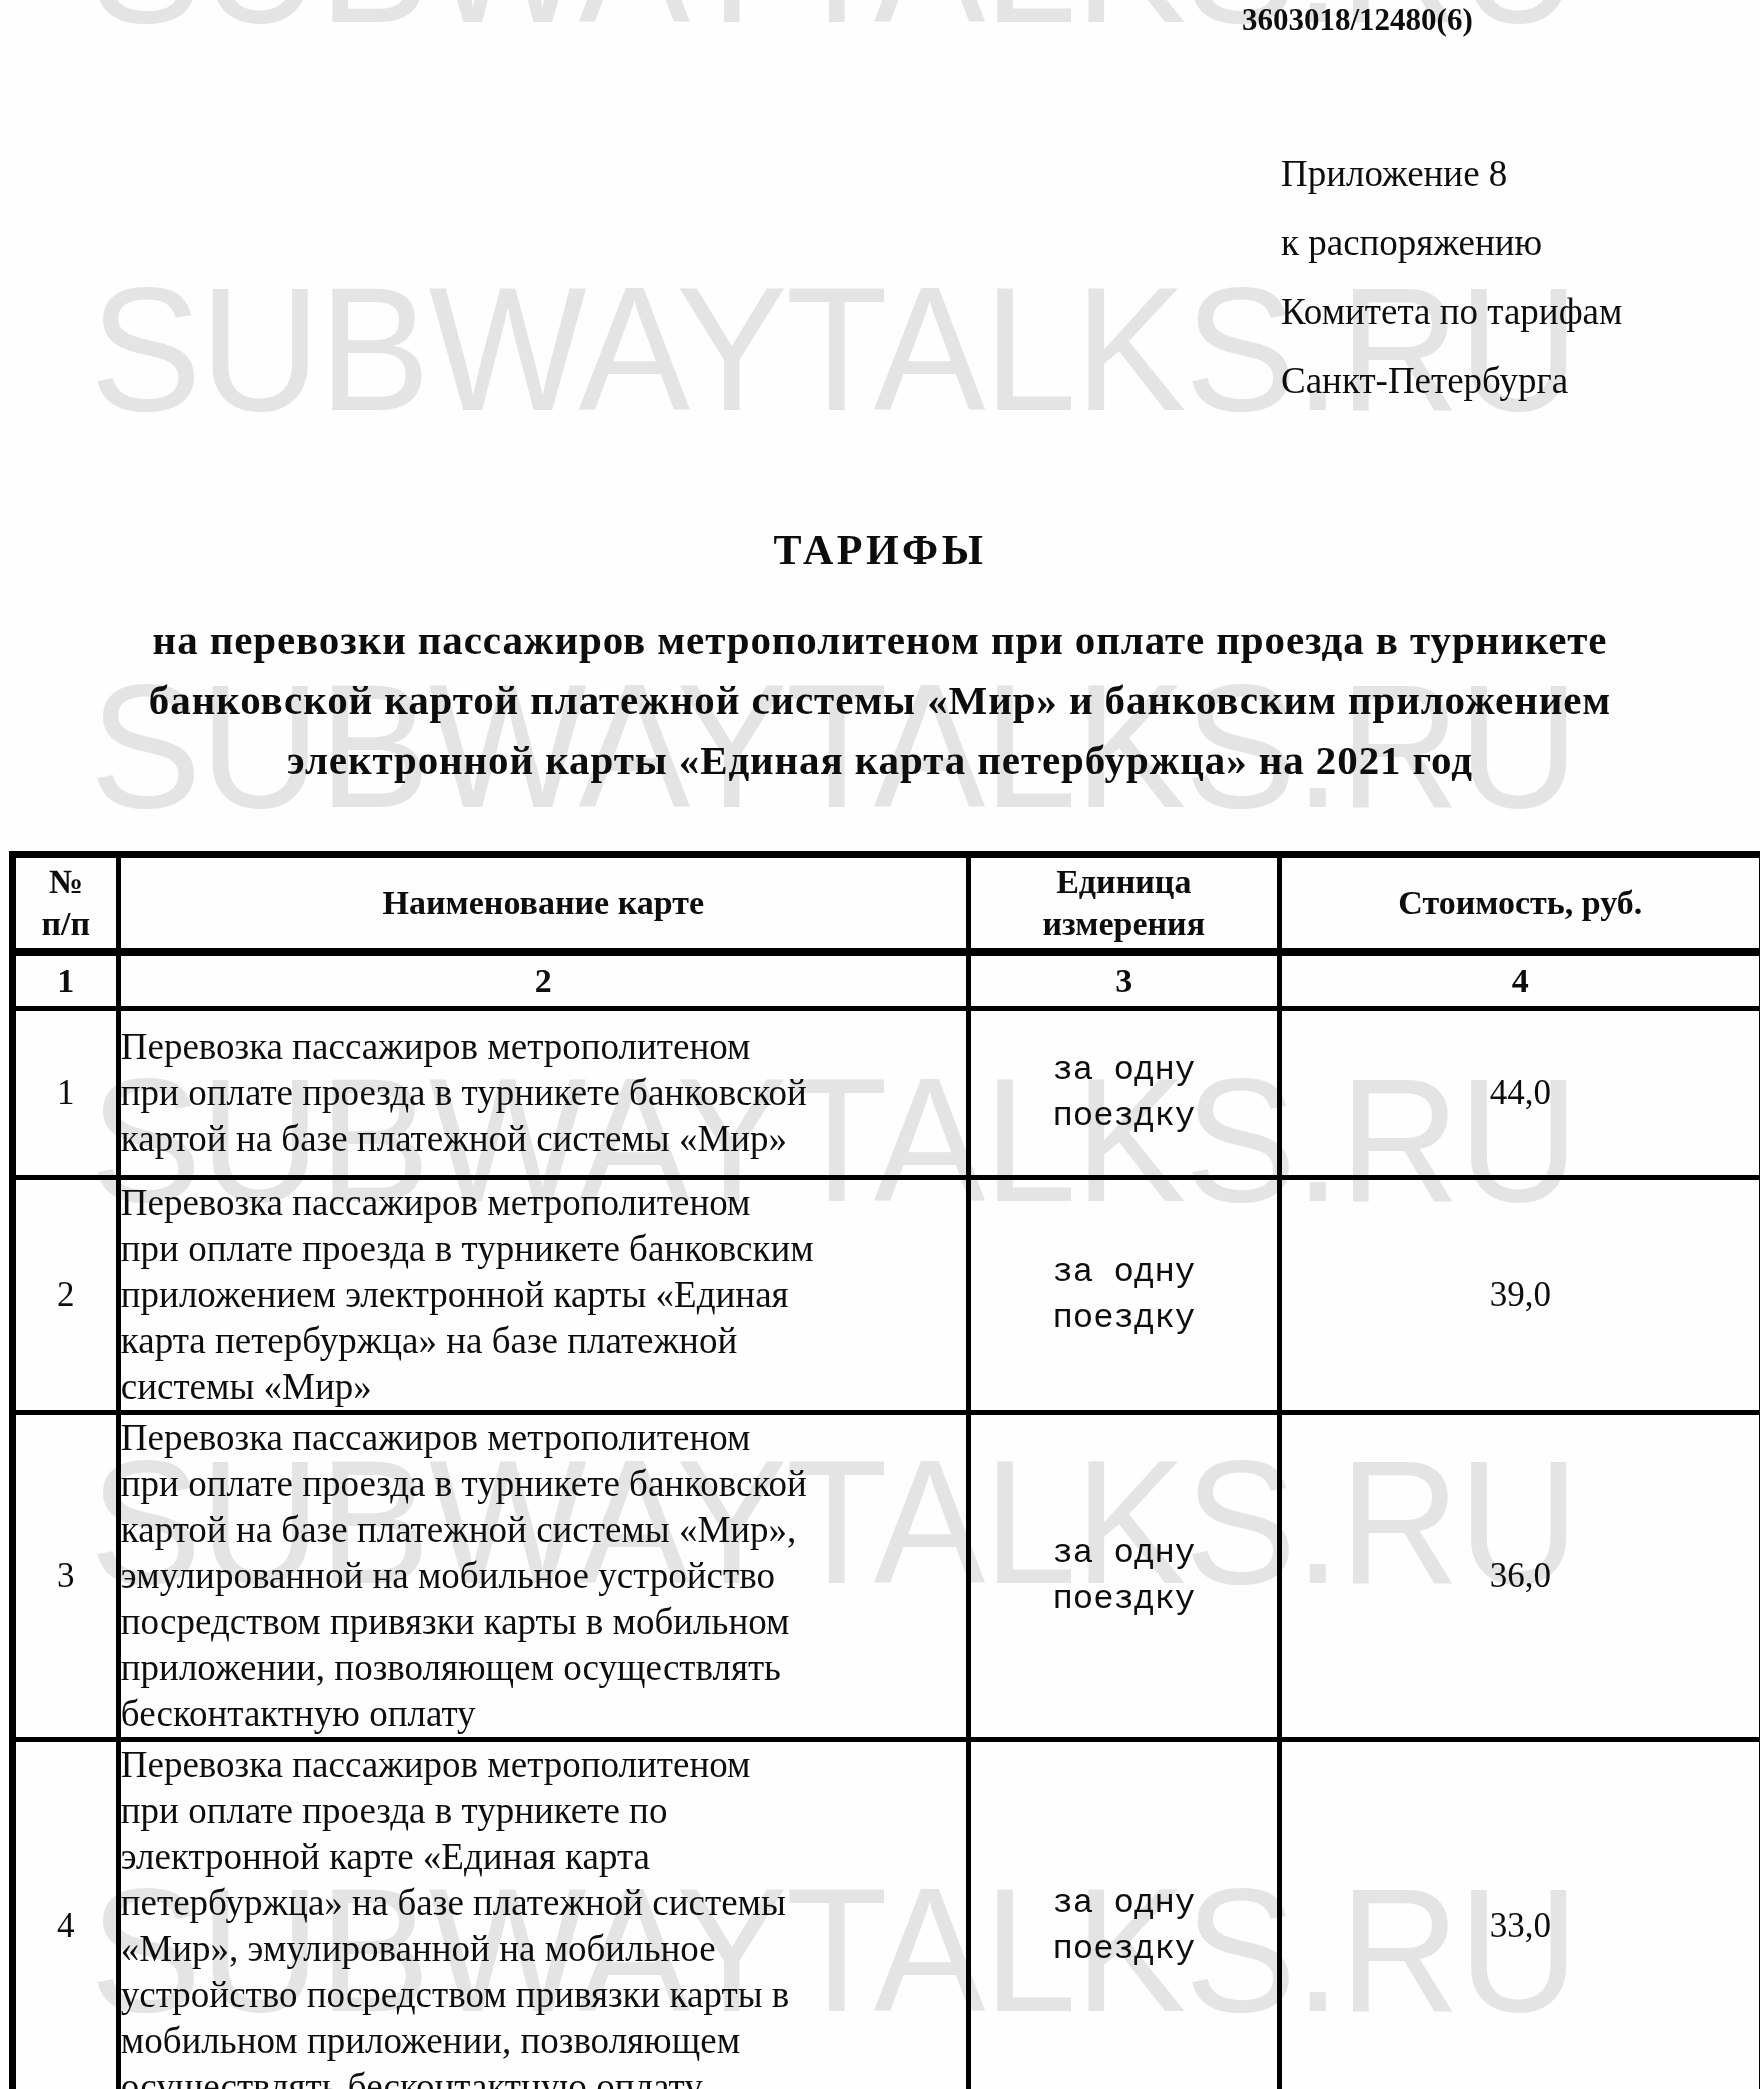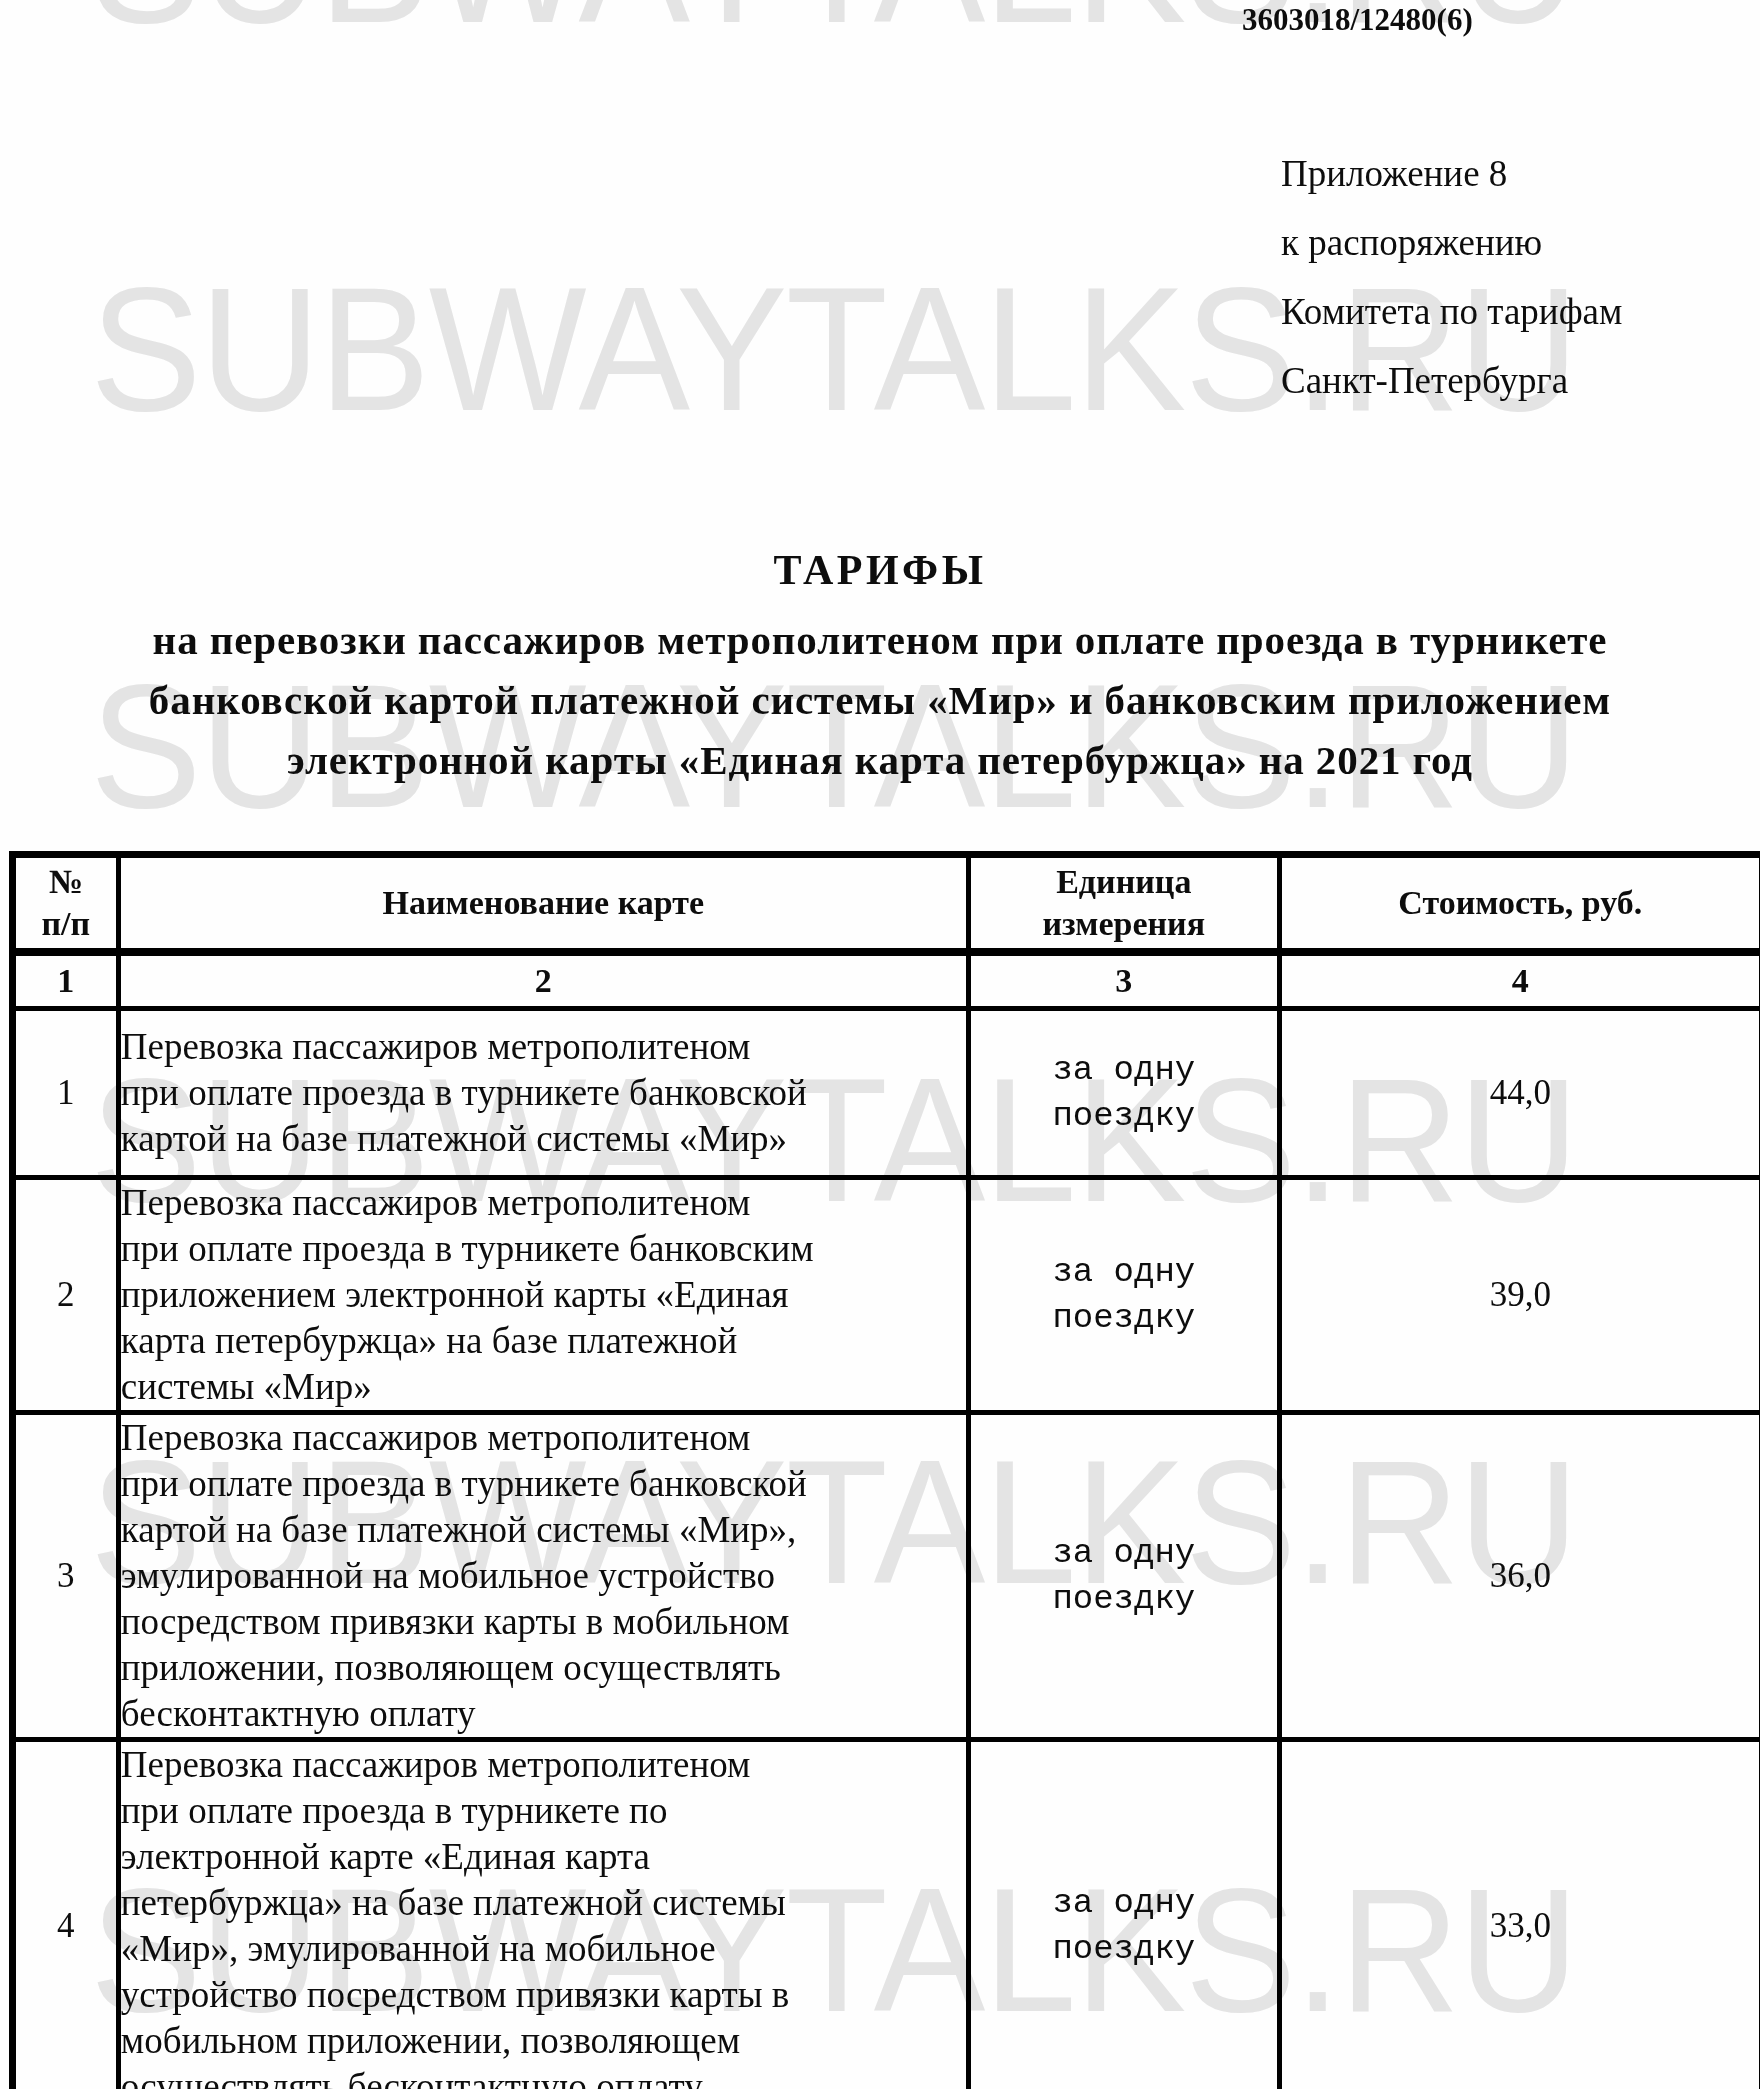--- a/index.html
+++ b/index.html
@@ -19,21 +19,21 @@
   .doc-number{
     position:absolute;top:1.8px;left:1242px;z-index:1;
     font-size:31px;font-weight:bold;
   }
   .appendix{
     position:absolute;top:139px;left:1281px;z-index:1;
     font-size:37px;line-height:69px;white-space:pre-line;
   }
   .title{
     position:absolute;top:526px;left:0;width:100%;z-index:1;
-    text-align:center;font-size:42px;font-weight:bold;letter-spacing:3.5px;margin-top:20px;
+    text-align:center;font-size:42px;font-weight:bold;letter-spacing:3.5px;
   }
   .subtitle{
     position:absolute;top:610px;left:0;width:100%;z-index:1;
     text-align:center;font-size:41px;font-weight:bold;
     line-height:60px;white-space:pre-line;letter-spacing:0.9px;
   }
   table.tariff{
     position:absolute;top:851px;left:8.8px;z-index:1;
     width:1749px;border-collapse:collapse;table-layout:fixed;
     background:transparent;

